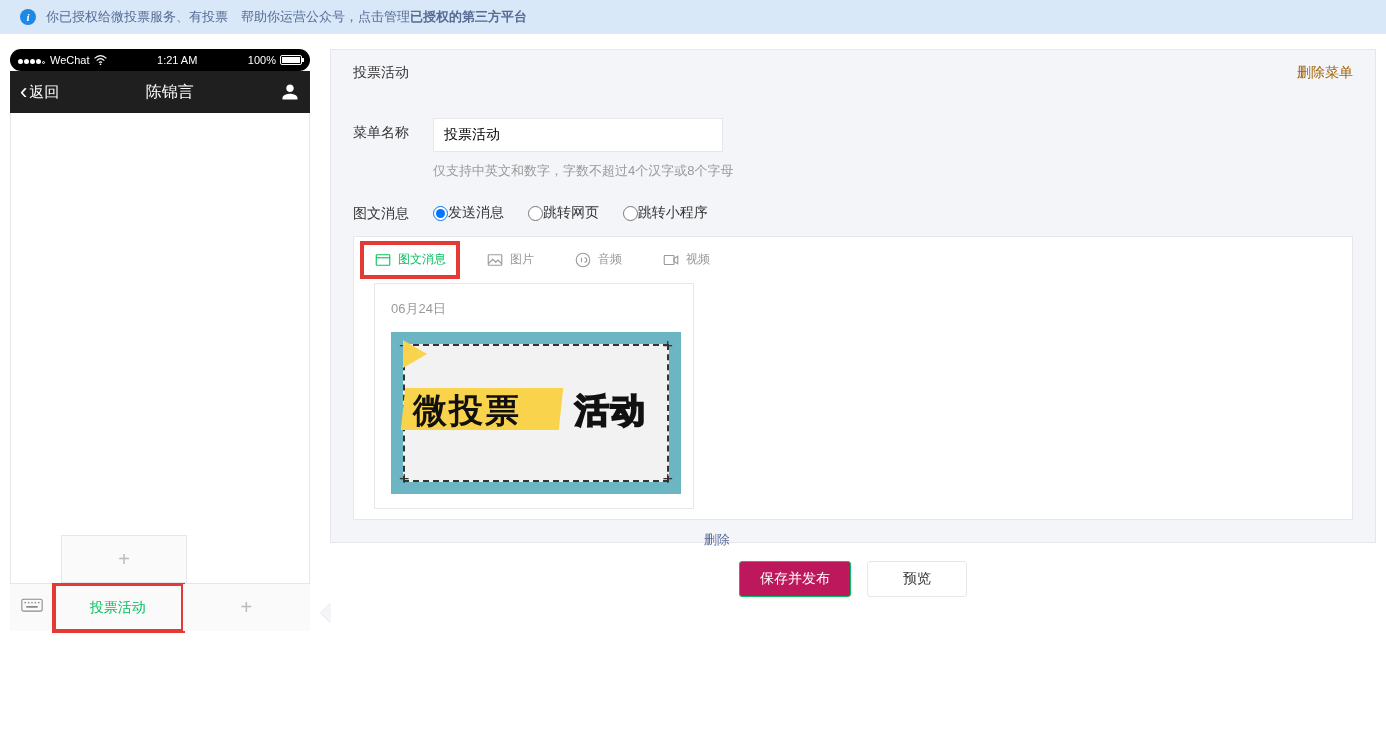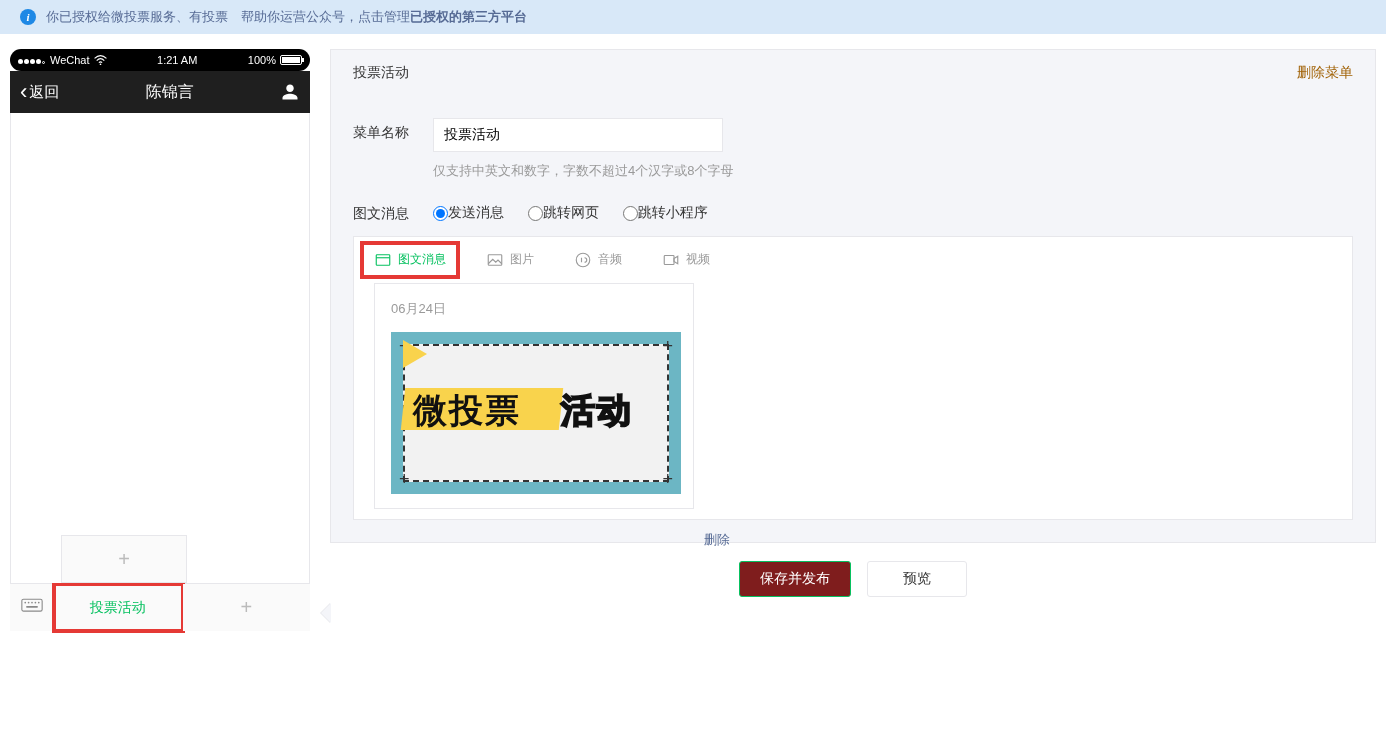--- a/index.html
+++ b/index.html
@@ -66,30 +66,30 @@
     .article-card-wrap { padding: 0 20px 10px 20px; position:relative; }
     .article-card { width: 320px; border: 1px solid #e7e7eb; padding: 16px 16px 14px 16px; }
     .article-date { color: #9a9a9a; margin-bottom: 14px; }
 
     .article-img { width: 290px; height: 162px; background:#6cb6c4; position:relative; overflow:hidden; }
     .article-img .inner { position:absolute; inset:12px; background:#f2f2f2; border:2px dashed #333; }
     .article-img .corner { position:absolute; font-size:18px; color:#333; }
     .article-img .c-tl{top:4px;left:8px}.c-tr{top:4px;right:8px}.c-bl{bottom:4px;left:8px}.c-br{bottom:4px;right:8px}
     .article-img .band { position:absolute; left:12px; top:56px; height:42px; width:158px; background:#f9d34c; transform:skewX(-6deg);} 
     .article-img .txt1 { position:absolute; left:22px; top:56px; font-size:34px; font-weight:900; color:#111; letter-spacing:2px; }
-    .article-img .txt2 { position:absolute; left:170px; top:56px; font-size:34px; font-weight:900; -webkit-text-stroke:2px #111; color:transparent; letter-spacing:2px;}
+    .article-img .txt2 { position:absolute; left:184px; top:56px; font-size:34px; font-weight:900; -webkit-text-stroke:2px #111; color:transparent; letter-spacing:2px;}
     .article-img .horn { position:absolute; left:12px; top:8px; }
     .article-img .horn .cone{ width:0;height:0;border-top:14px solid transparent;border-bottom:14px solid transparent;border-left:24px solid #f9d34c; }
 
     .article-title { margin-top: 14px; font-size: 14px; color: #353535; }
     .delete-link { position:absolute; left: 350px; top: 248px; color: #576b95; text-decoration:none; }
 
     .action-bar { text-align: center; padding: 18px 0 6px 0; display:flex; justify-content:center; gap:16px; }
     .btn { display:inline-block; padding: 8px 20px; font-size: 14px; border-radius:3px; cursor:pointer; min-width:100px; text-align:center; box-sizing:border-box;}
-    .btn-primary { background: #7f1d1d; color: #fff; border:1px solid #07c160; }
+    .btn-primary { background: #be185d; color: #fff; border:1px solid #07c160; }
     .btn-default { background: #fff; color: #353535; border:1px solid #e7e7eb; }
 
     .kbd-icon svg { width:22px; height:16px; stroke:#8a8a8a; fill:none; stroke-width:1.3; }
   </style>
 </head>
 <body>
 
 <div class="notice-bar">
   <span class="info-icon">i</span>
   <span>你已授权给微投票服务、有投票　帮助你运营公众号，点击管理</span>

